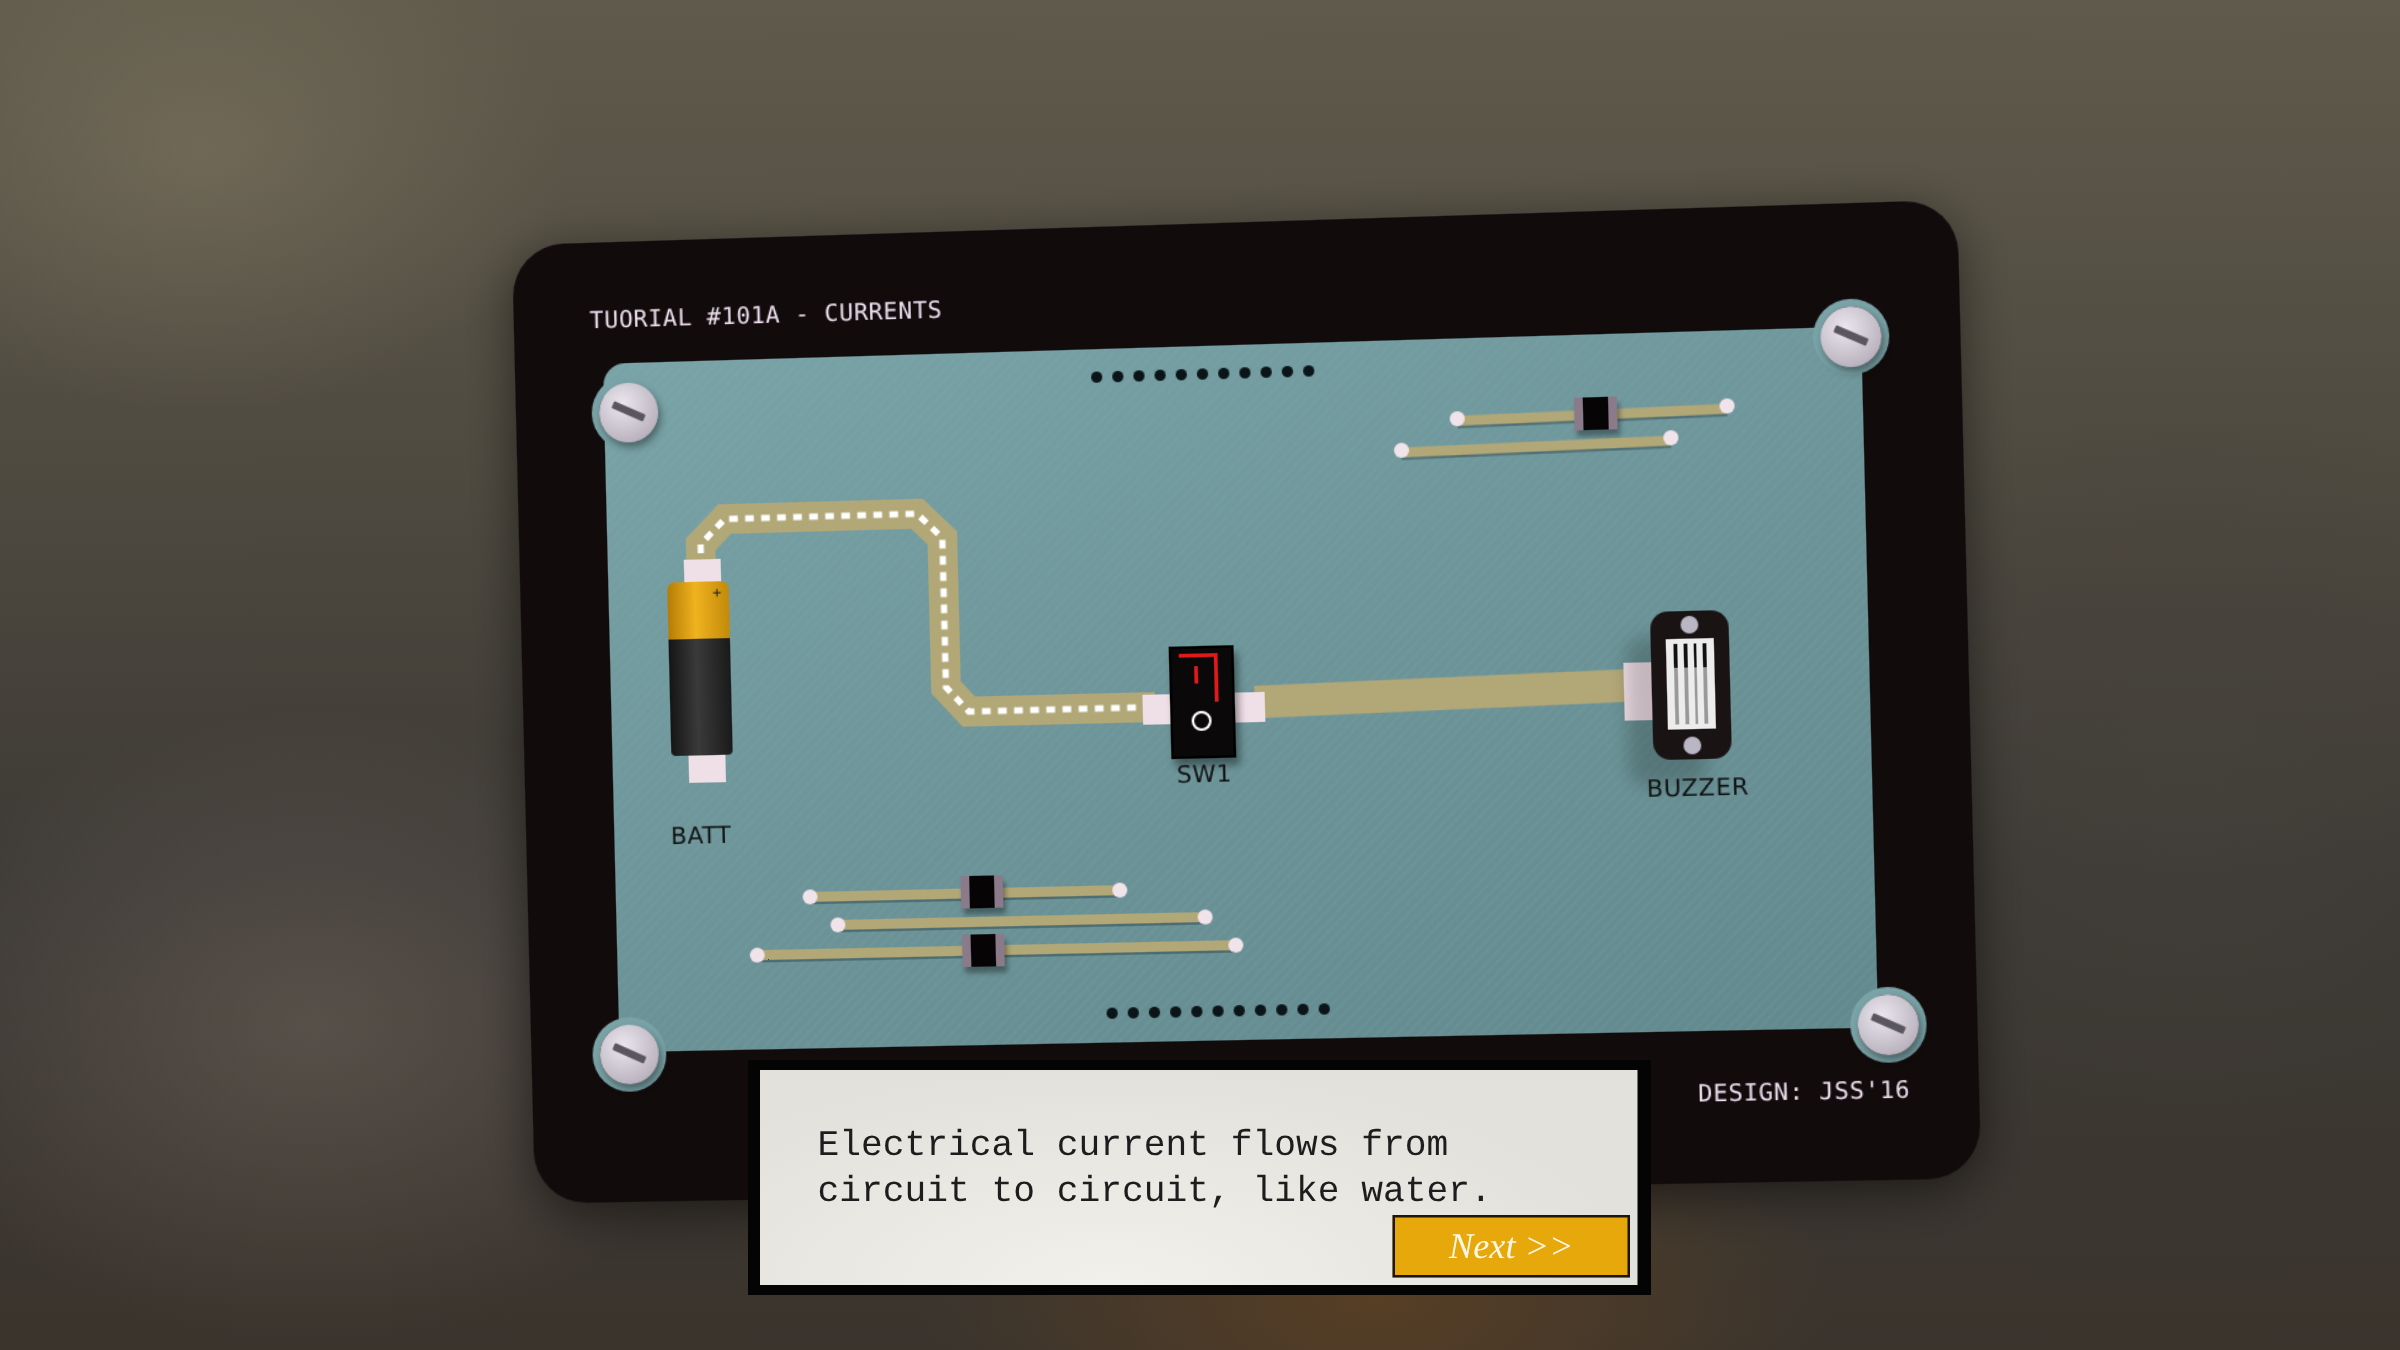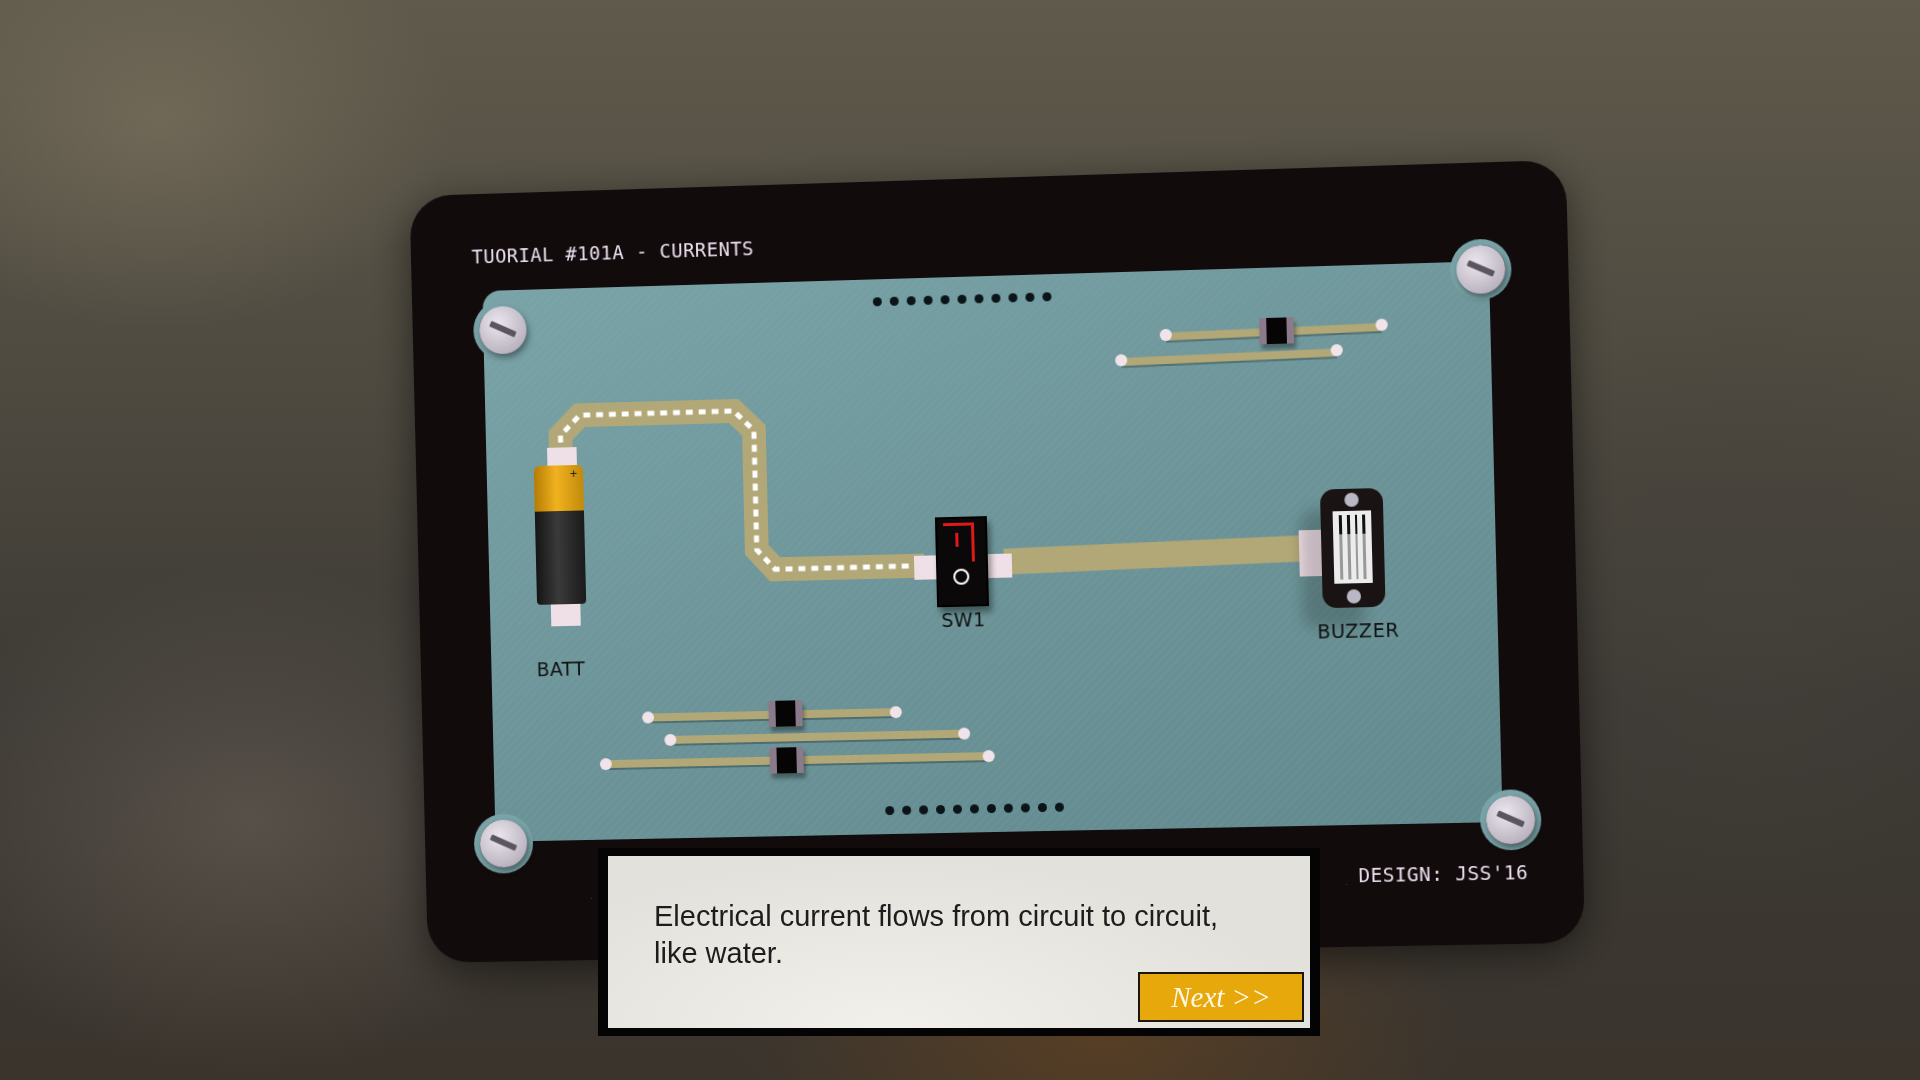--- a/index.html
+++ b/index.html
@@ -62,24 +62,24 @@
     position:absolute; left:598px; top:848px; width:722px; height:188px;
     background:#050404; padding:8px 10px;
     box-sizing:border-box;
   }
   .dialog-inner {
     position:relative; width:100%; height:100%;
     background: radial-gradient(ellipse at 40% 100%, #f2f0ea 0%, #e2e1dc 70%);
   }
   .dialog-text {
     position:absolute; left:46px; top:42px; width:600px;
-    font-family:Liberation Sans, sans-serif; font-size:29px; color:#1e1c1c; line-height:37px;
+    font-family:Liberation Mono, monospace; font-size:29px; color:#1e1c1c; line-height:37px;
   }
   .next-btn {
-    position:absolute; right:6px; bottom:6px; width:166px; height:50px;
+    position:absolute; right:6px; bottom:6px; width:190px; height:50px;
     background:#e6a80a; border:2px solid #1c160a; box-sizing:border-box;
     color:#fff7e6; font-family:"Liberation Serif", serif; font-style:italic; font-size:29px;
     display:flex; align-items:center; justify-content:center; cursor:pointer;
   }
 </style>
 </head>
 <body>
 
 <div class="frame">
   <div class="frame-title">TUORIAL #101A - CURRENTS</div>

